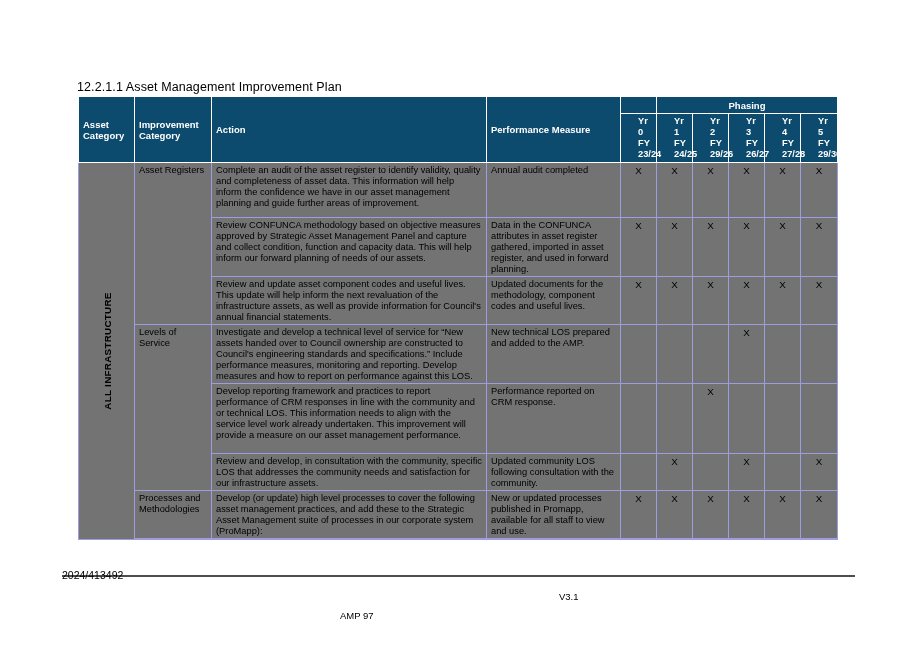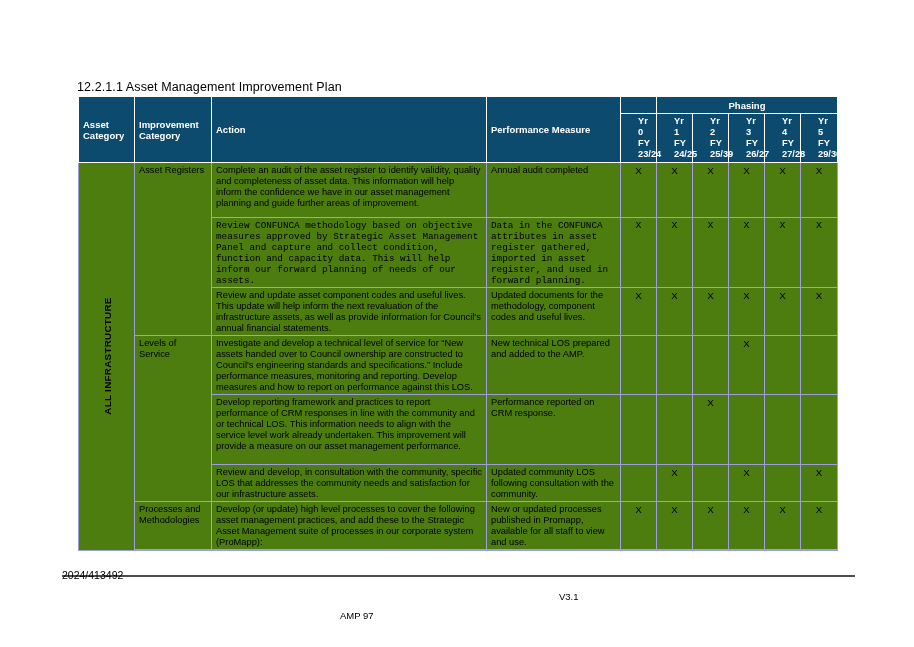--- a/index.html
+++ b/index.html
@@ -47,21 +47,21 @@
     white-space: pre-line;
     font-size: 9.3px;
     line-height: 11px;
     padding: 2px 17px;
   }
   table.plan th.empty-head { padding: 0; }
   table.plan td {
     border: 1px solid #9d9de0;
     vertical-align: top;
     padding: 2px 4px 1px 4px;
-    background: #4d7c0f;
+    background: #737373;
   }
   table.plan tr:last-child td { border-bottom: 2px solid #9d9de0; }
   td.c-ac { position: relative; vertical-align: middle; }
   td.c-ac .vtext {
     position: absolute;
     left: 50%; top: 50%;
     transform: translate(-50%, -50%) rotate(-90deg);
     transform-origin: center center;
     white-space: nowrap;
     font-weight: bold;
@@ -71,21 +71,21 @@
   td.c-ic { vertical-align: middle; font-size: 9.3px; }
   td.c-yr {
     text-align: center;
     vertical-align: middle;
     font-size: 9.8px;
     padding: 1px;
   }
   tr.hr1 { height: 17px; }
   tr.hr2 { height: 39px; }
   tr.br1 { height: 55px; }
-  tr.br2 { height: 56px; font-family: Liberation Mono, monospace; }
+  tr.br2 { height: 56px; }
   tr.br3 { height: 45px; }
   tr.br4 { height: 51px; }
   tr.br5 { height: 70px; }
   tr.br6 { height: 35px; }
   tr.br7 { height: 45px; }
   .footer-rule {
     position: absolute;
     left: 62px; top: 575px;
     width: 793px; height: 2px;
     background: #4d4d4d;
@@ -124,21 +124,21 @@
       </tr>
       <tr class="hr2">
         <th class="year-head">Yr 0
 FY
 23/24</th>
         <th class="year-head">Yr 1
 FY
 24/25</th>
         <th class="year-head">Yr 2
 FY
-25/39</th>
+29/26</th>
         <th class="year-head">Yr 3
 FY
 26/27</th>
         <th class="year-head">Yr 4
 FY
 27/28</th>
         <th class="year-head">Yr 5
 FY
 29/30</th>
       </tr>

